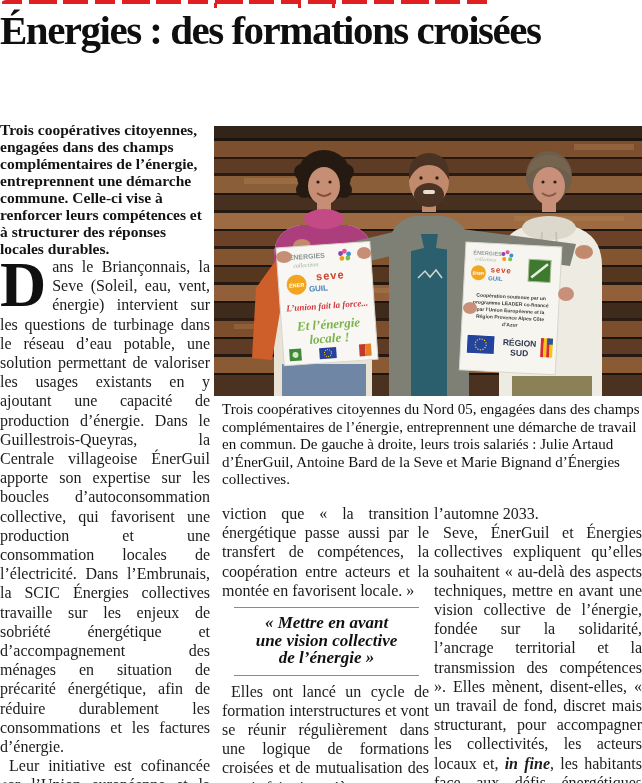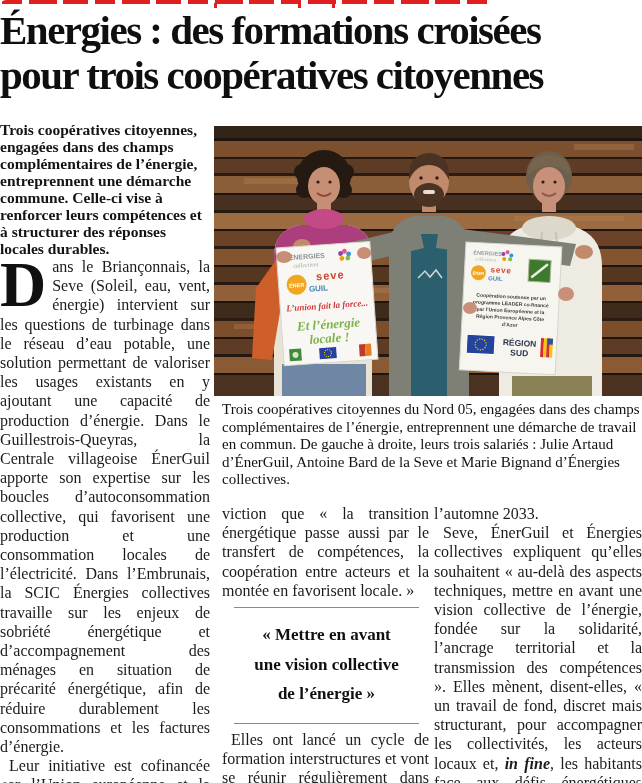--- a/index.html
+++ b/index.html
@@ -32,39 +32,38 @@
 
   .caption{position:absolute;top:401px;left:222px;width:420px;
     font-weight:normal;font-size:15px;line-height:17.6px;color:#111;}
 
   .col-mid{position:absolute;top:504px;left:222px;width:207px;height:279px;overflow:hidden;}
   .col-right{position:absolute;top:504px;left:434px;width:208px;height:279px;overflow:hidden;}
 
   .pullquote{margin:7px 10px 6px 12px;border-top:1.5px solid #8a8a8a;border-bottom:1.5px solid #8a8a8a;
     padding:6px 0 8px;text-align:center;font-weight:bold;font-size:17px;line-height:17.5px;color:#101010;
     text-indent:0;}
-  .pullquote div{margin:12px;}
+  .pullquote div{margin:0;font-style:italic;}
 
   .it{font-style:italic;font-weight:bold;}
 </style>
 </head>
 <body>
 
 <div class="page">
 
   <div class="kicker">
     <div class="dashes"></div>
     <span class="desc" style="left:212px"></span>
     <span class="desc" style="left:296px"></span>
     <span class="desc" style="left:330px"></span>
   </div>
 
   <h1 class="headline" style="margin:0">
     <div>Énergies : des formations croisées</div>
-    <div>pour trois coopératives citoyennes</div>
   </h1>
 
   <div class="lead">Trois coopératives citoyennes, engagées dans des champs complémentaires de l’énergie, entreprennent une démarche commune. Celle-ci vise à renforcer leurs compétences et à structurer des réponses locales durables.</div>
 
   <div class="col-left body-col">
     <p>
       <span class="dropcap">D</span><span>ans le Briançonnais, la Seve (Soleil, eau, vent, énergie) intervient sur les questions de turbinage dans le réseau d’eau potable, une solution permettant de valoriser les usages existants en y ajoutant une capacité de production d’énergie. Dans le Guillestrois-Queyras, la Centrale villageoise ÉnerGuil apporte son expertise sur les boucles d’autoconsommation collective, qui favorisent une production et une consommation locales de l’électricité. Dans l’Embrunais, la SCIC Énergies collectives travaille sur les enjeux de sobriété énergétique et d’accompagnement des ménages en situation de précarité énergétique, afin de réduire durablement les consommations et les factures d’énergie.</span>
     </p>
     <p class="indent">Leur initiative est cofinancée par l’Union européenne et la Région Paca, dans le cadre d’un projet Leader. Les trois coopératives partagent la con-</p>
   </div>

